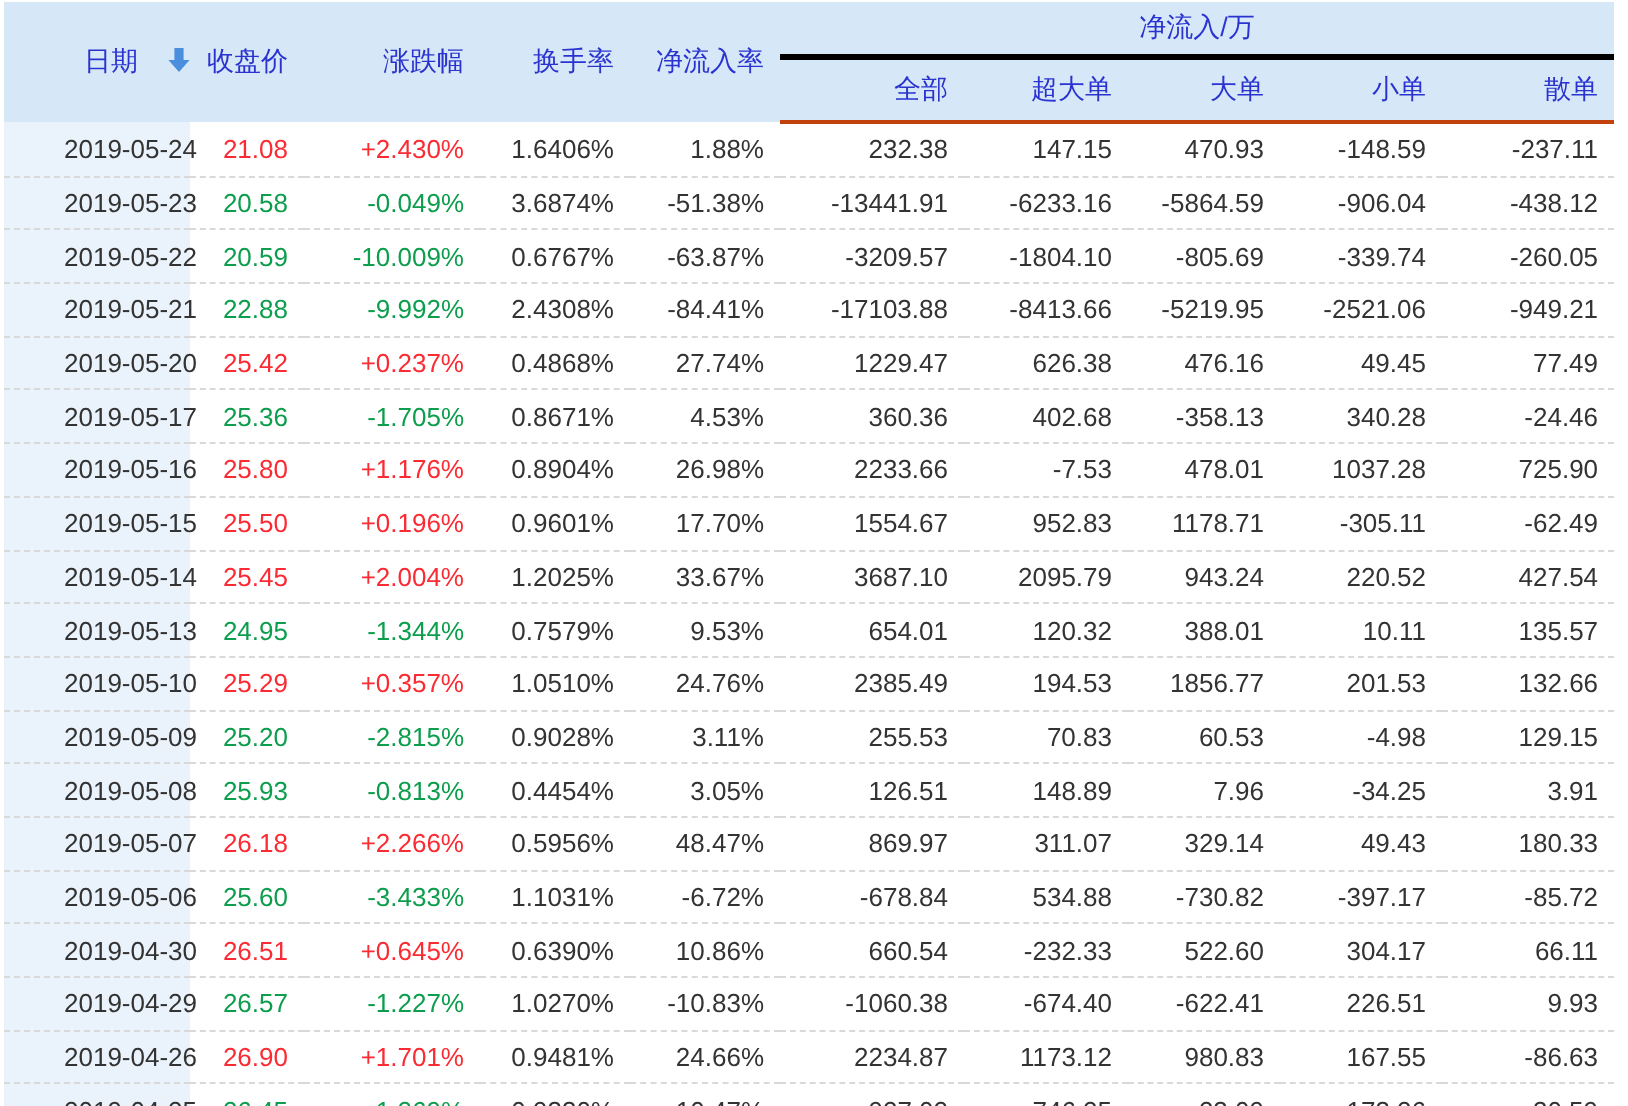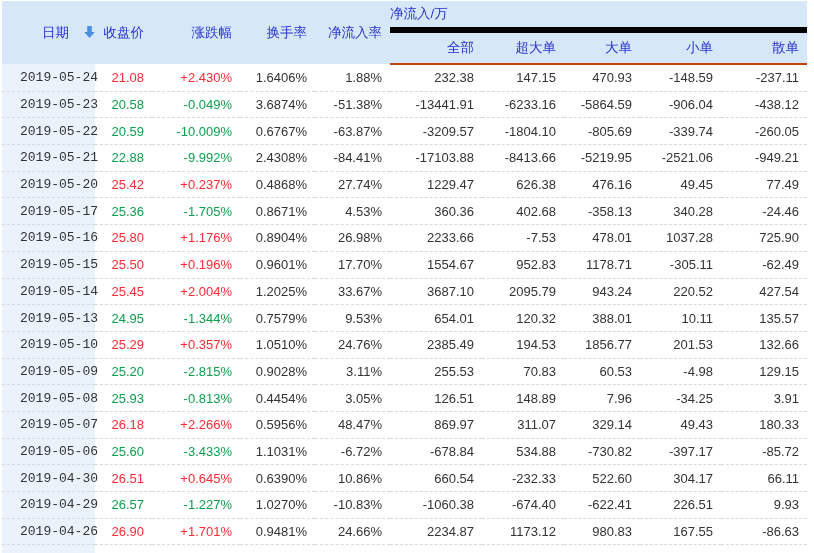--- a/index.html
+++ b/index.html
@@ -12,29 +12,29 @@
   col.c1{width:93px}col.c2{width:57px}col.c3{width:88px}col.c4{width:75px}
   col.c5{width:75px}col.c6{width:92px}col.c7{width:82px}col.c8{width:76px}
   col.c9{width:81px}col.c10{width:86px}
   thead th{
     background:var(--header-bg);color:var(--header-fg);
     font-size:13.5px;font-weight:normal;text-align:right;
     padding:0 8px 0 0;white-space:nowrap;
   }
   thead tr.sub th{height:30px;border-bottom:2px solid #c2410c;}
   th.date-th{text-align:right;padding:0 0 0 33px;}
-  th.group{height:26px;text-align:left;border-bottom:6px solid #000000;padding:0;margin-top:42px;}
+  th.group{height:26px;text-align:center;border-bottom:3px solid #000000;padding:0;margin-top:42px;}
   .sort-arrow{display:inline-block;margin-left:15px;position:relative;top:1px;}
   tbody td{
     height:25.7px;font-size:13px;color:#333;text-align:right;
     padding:0 8px 0 0;white-space:nowrap;
     border-bottom:1px dashed #d9d9d9;background:#fff;
   }
   tbody td.c-date{
-    text-align:left;padding:0 0 0 18px;background:var(--datecol-bg);font-family:Liberation Mono, monospace;
+    text-align:left;padding:0 0 0 30px;background:var(--datecol-bg);
   }
   .up{color:var(--up);margin-top:11px;}
   .down{color:var(--down);margin-top:16px;}
 </style>
 </head>
 <body>
 
 <div id="screen">
   <table>
     <colgroup>

